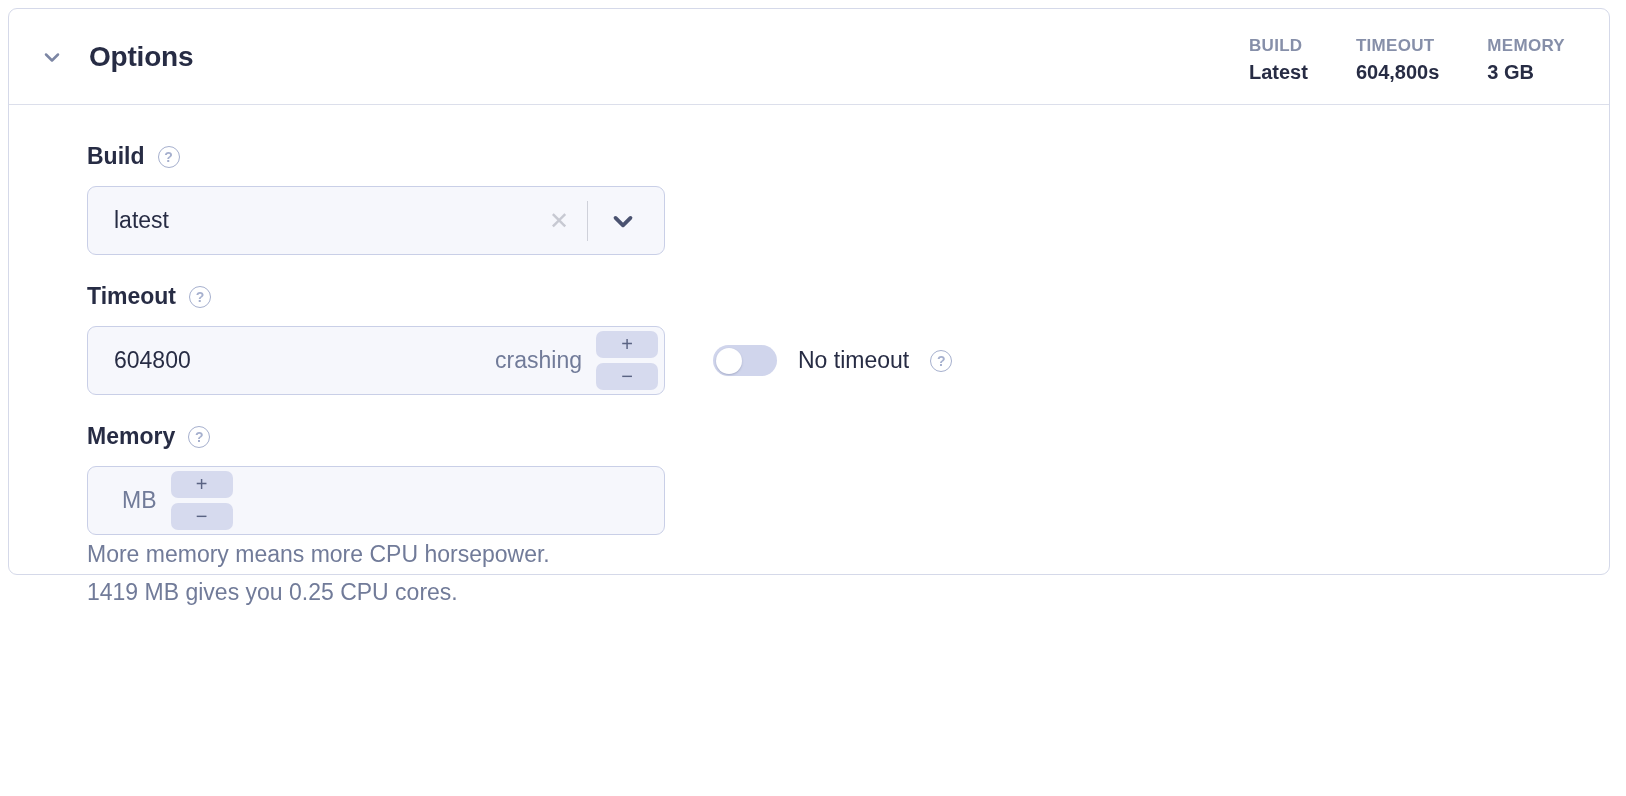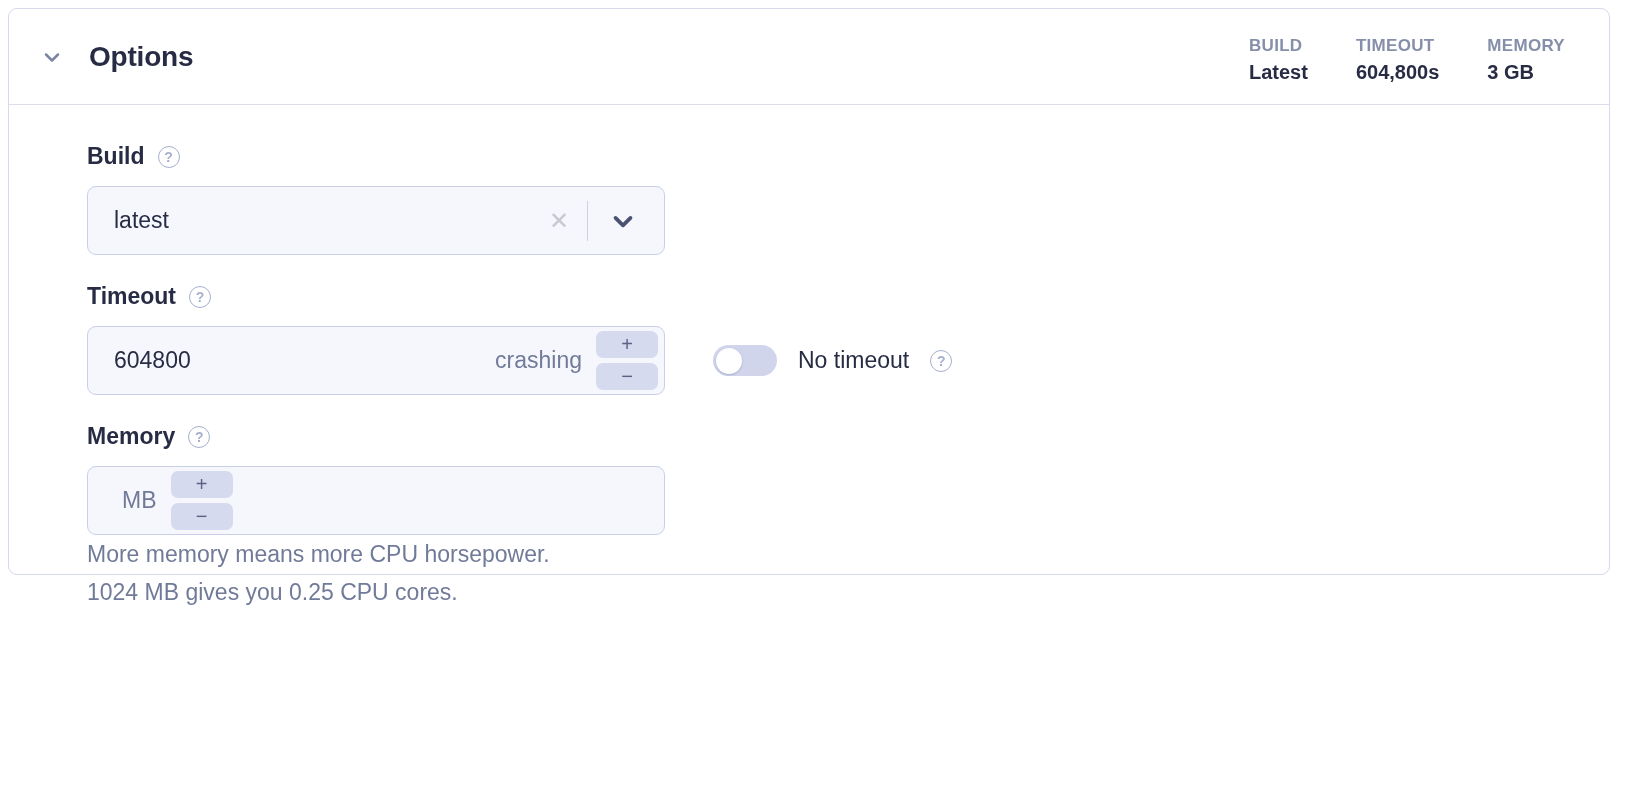--- a/index.html
+++ b/index.html
@@ -189,18 +189,18 @@
       </div>
       <div class="input-box">
         <span class="unit">MB</span>
         <div class="stepper">
           <button class="step-btn">+</button>
           <button class="step-btn">−</button>
         </div>
       </div>
       <div class="help-text">
         <div>More memory means more CPU horsepower.</div>
-        <div>1024 MB gives you 0.25 CPU cores.</div>
+        <div>1419 MB gives you 0.25 CPU cores.</div>
       </div>
     </div>
 
   </div>
 </div>
 
 </body></html>

